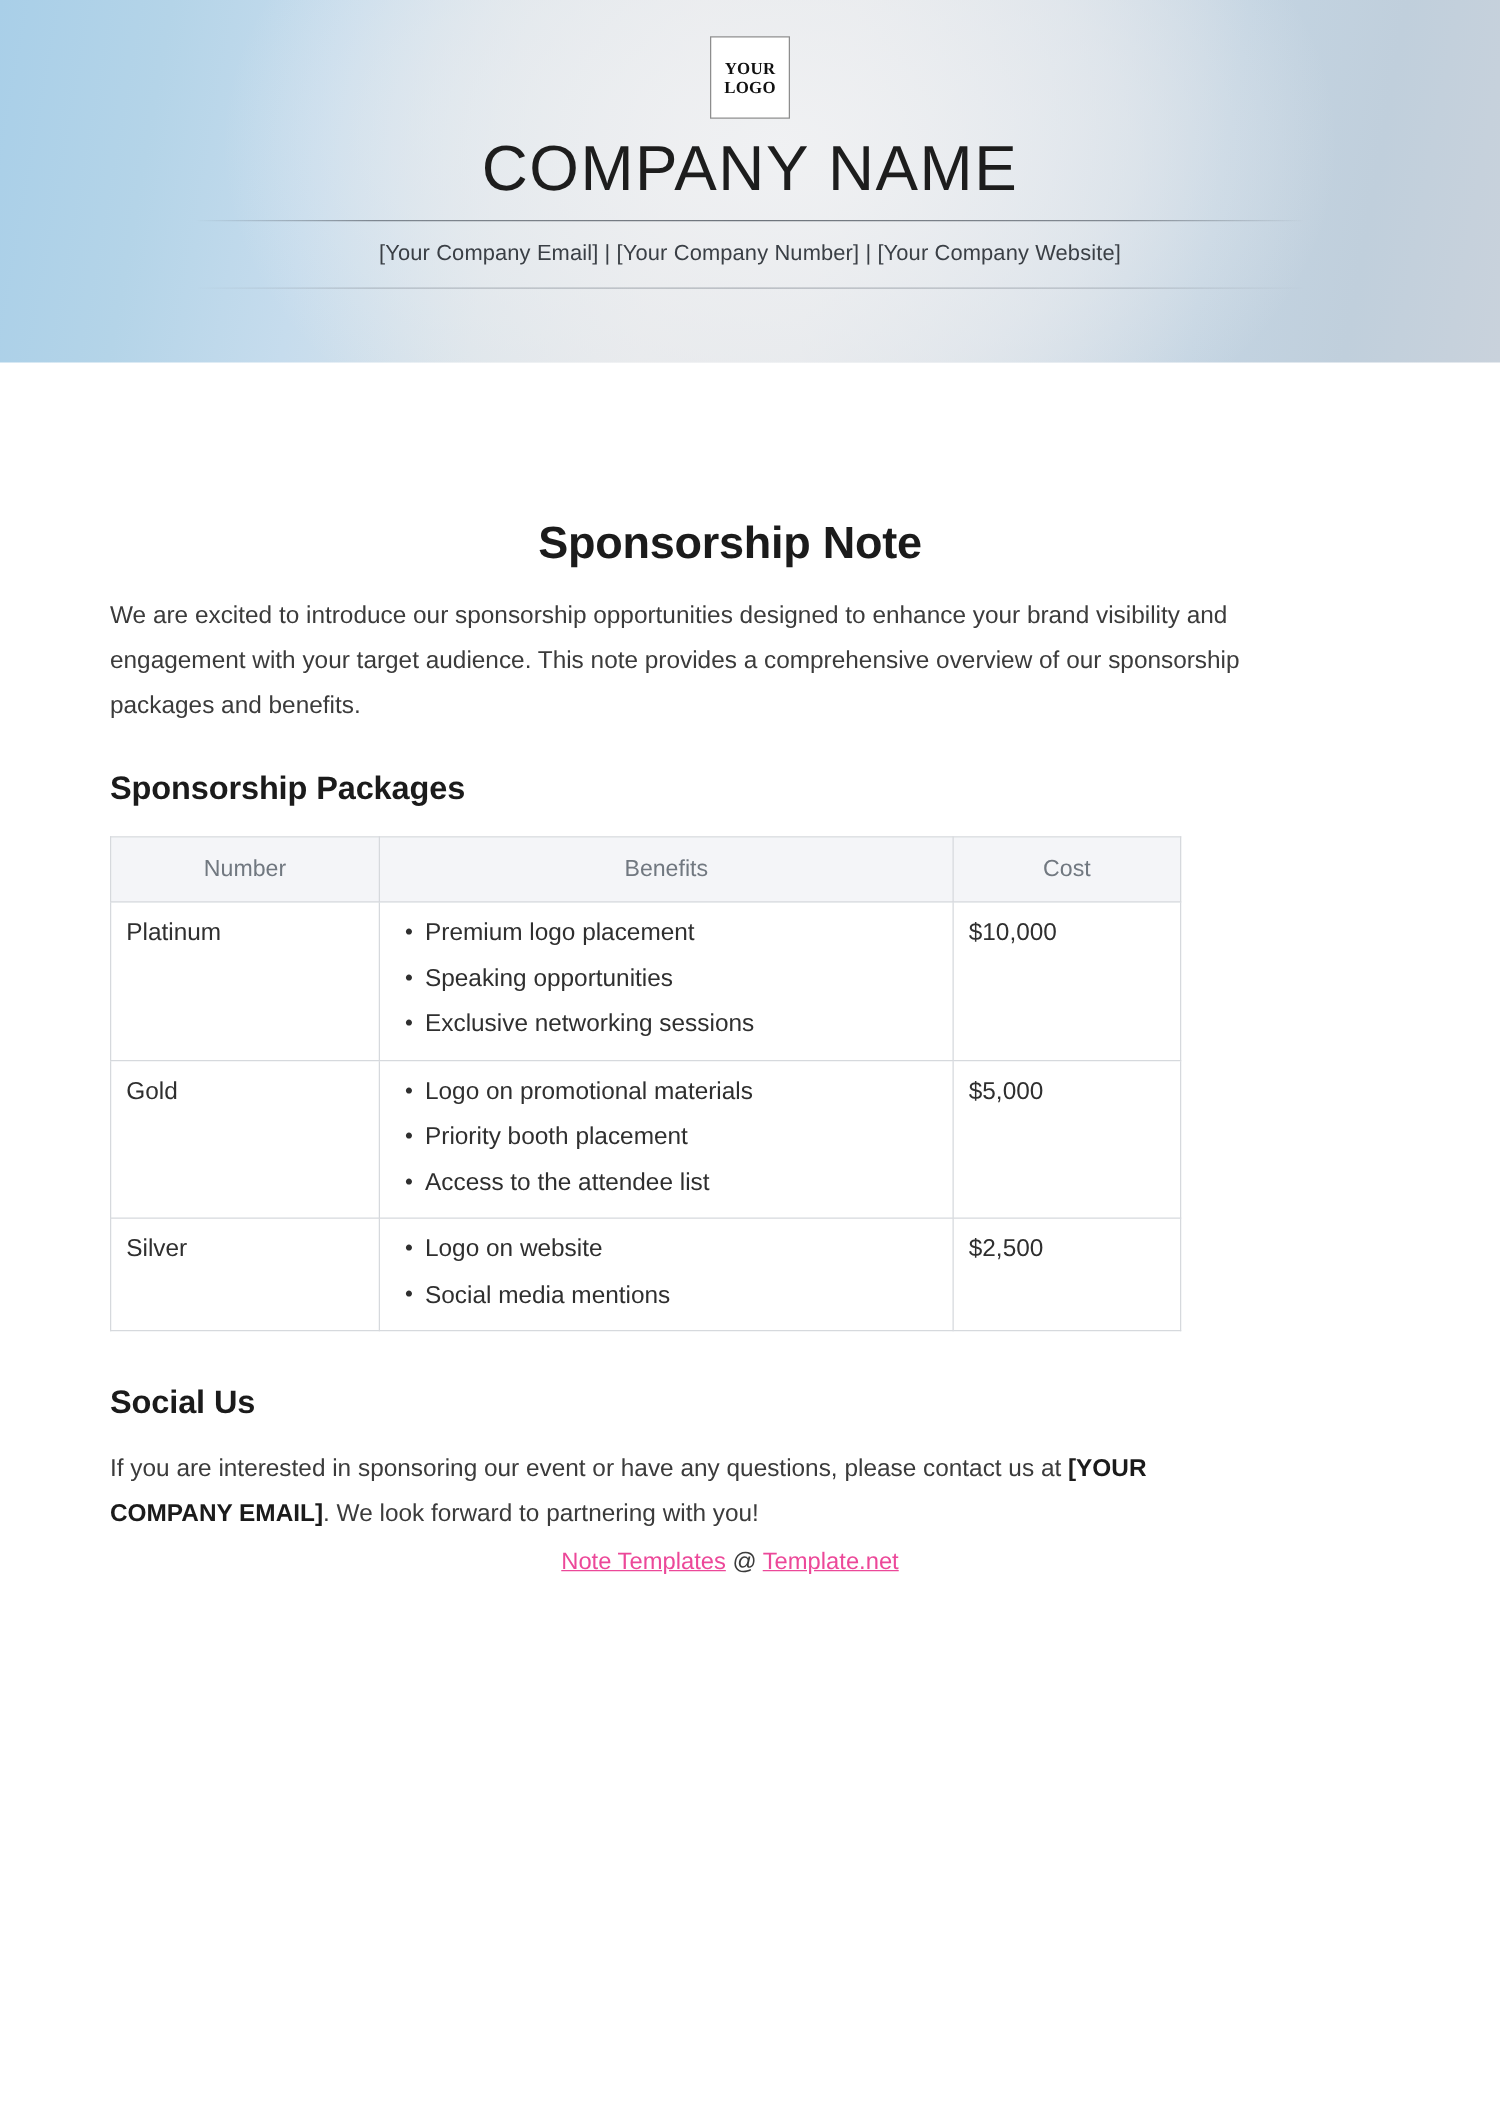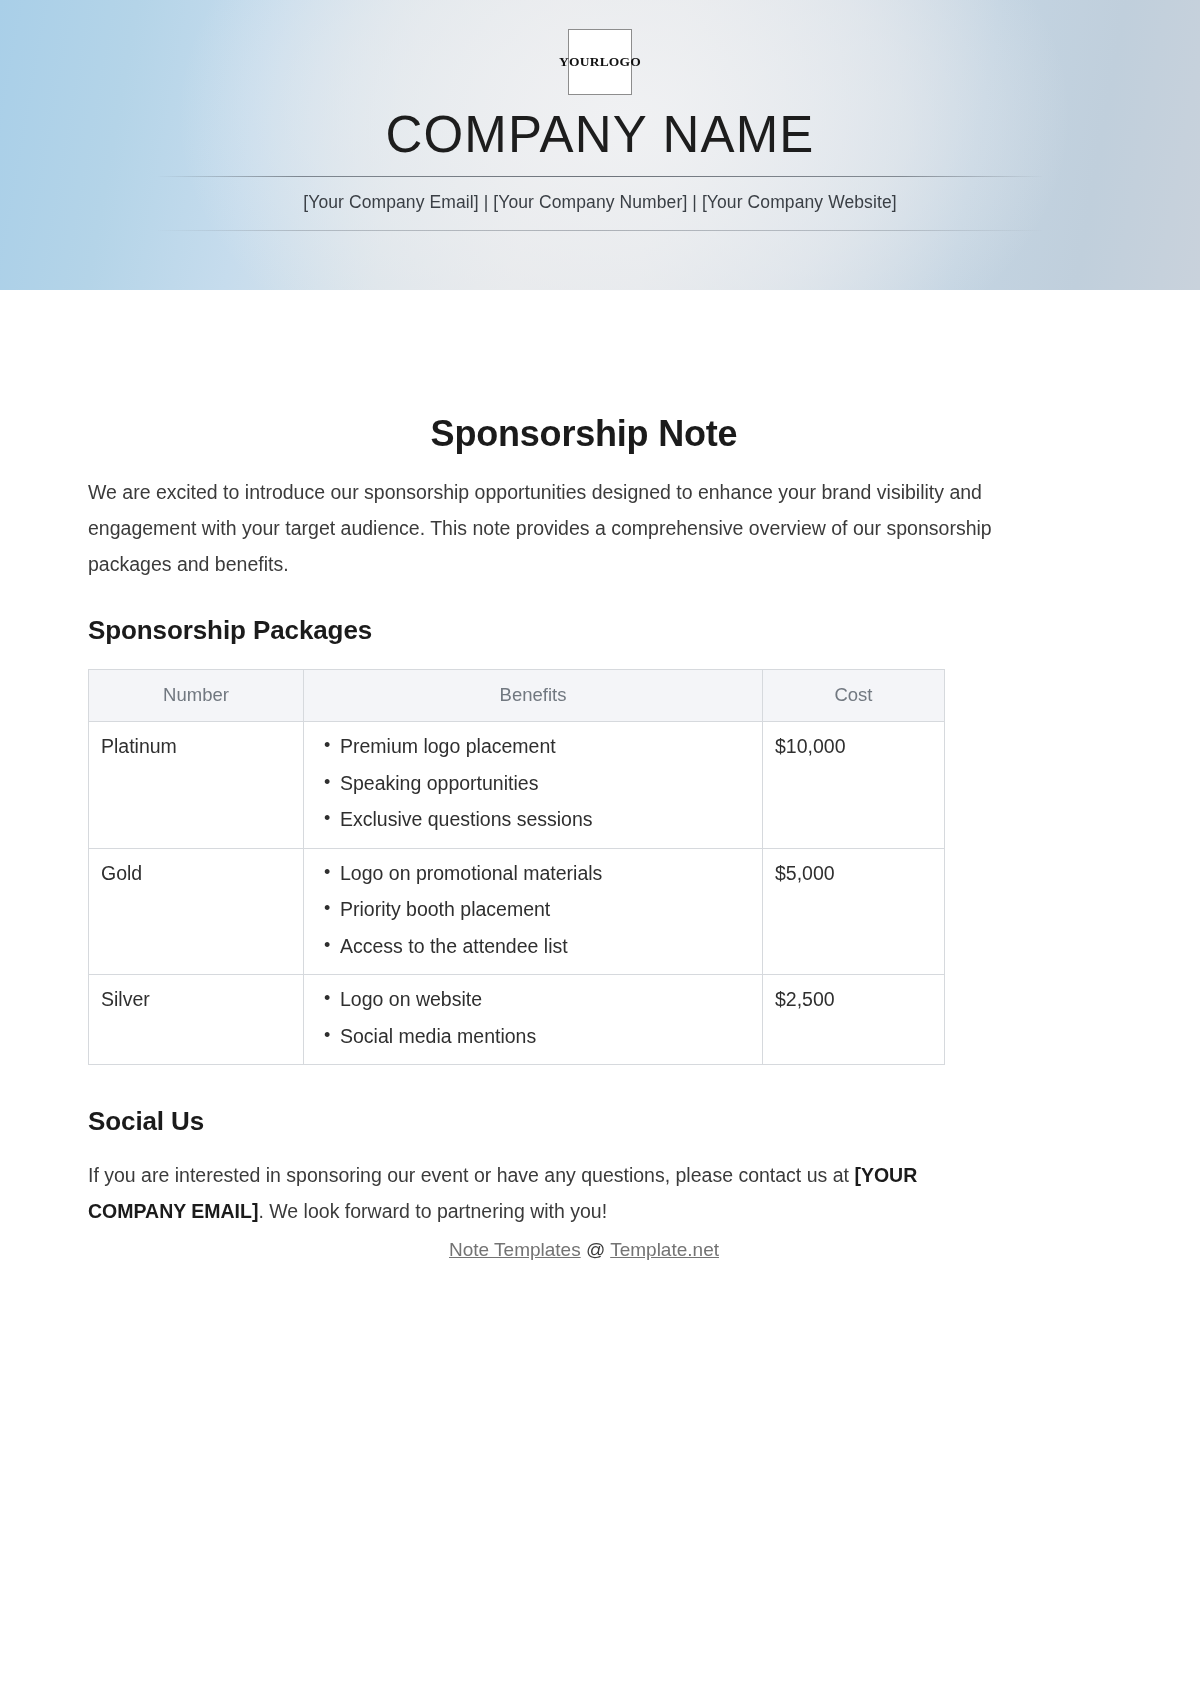--- a/index.html
+++ b/index.html
@@ -44,21 +44,21 @@
   }
 
   .logo-box {
     margin: 29px auto 0 auto;
     width: 64px;
     height: 66px;
     background: #ffffff;
     border: 1.6px solid #8d8d8d;
     box-sizing: border-box;
     display: flex;
-    flex-direction: row;
+    flex-direction: column;
     align-items: center;
     justify-content: center;
     line-height: 1.12;
   }
   .logo-line {
     font-family: "Liberation Serif", serif;
     font-size: 13.5px;
     font-weight: 700;
     color: #111111;
     letter-spacing: 0.2px;
@@ -218,21 +218,21 @@
   }
   .contact-para b { color: #1b1b1b; font-weight: 700; }
 
   .footer-credit {
     margin: 9px 0 0 0;
     text-align: center;
     font-size: 19px;
     color: #3b3b3b;
   }
   .footer-credit a {
-    color: #737373;
+    color: #ec4899;
     text-decoration: underline;
     text-align: center;
   }
 </style>
 </head>
 <body>
 
 <div class="header-band">
   <div class="header-inner">
 
@@ -275,21 +275,21 @@
         </tr>
       </thead>
       <tbody>
 
         <tr>
           <td class="cell-package">Platinum</td>
           <td>
             <ul class="cell-bullets">
               <li>Premium logo placement</li>
               <li>Speaking opportunities</li>
-              <li>Exclusive questions sessions</li>
+              <li>Exclusive networking sessions</li>
             </ul>
           </td>
           <td class="cell-cost">$10,000</td>
         </tr>
 
         <tr>
           <td class="cell-package">Gold</td>
           <td>
             <ul class="cell-bullets">
               <li>Logo on promotional materials</li>

